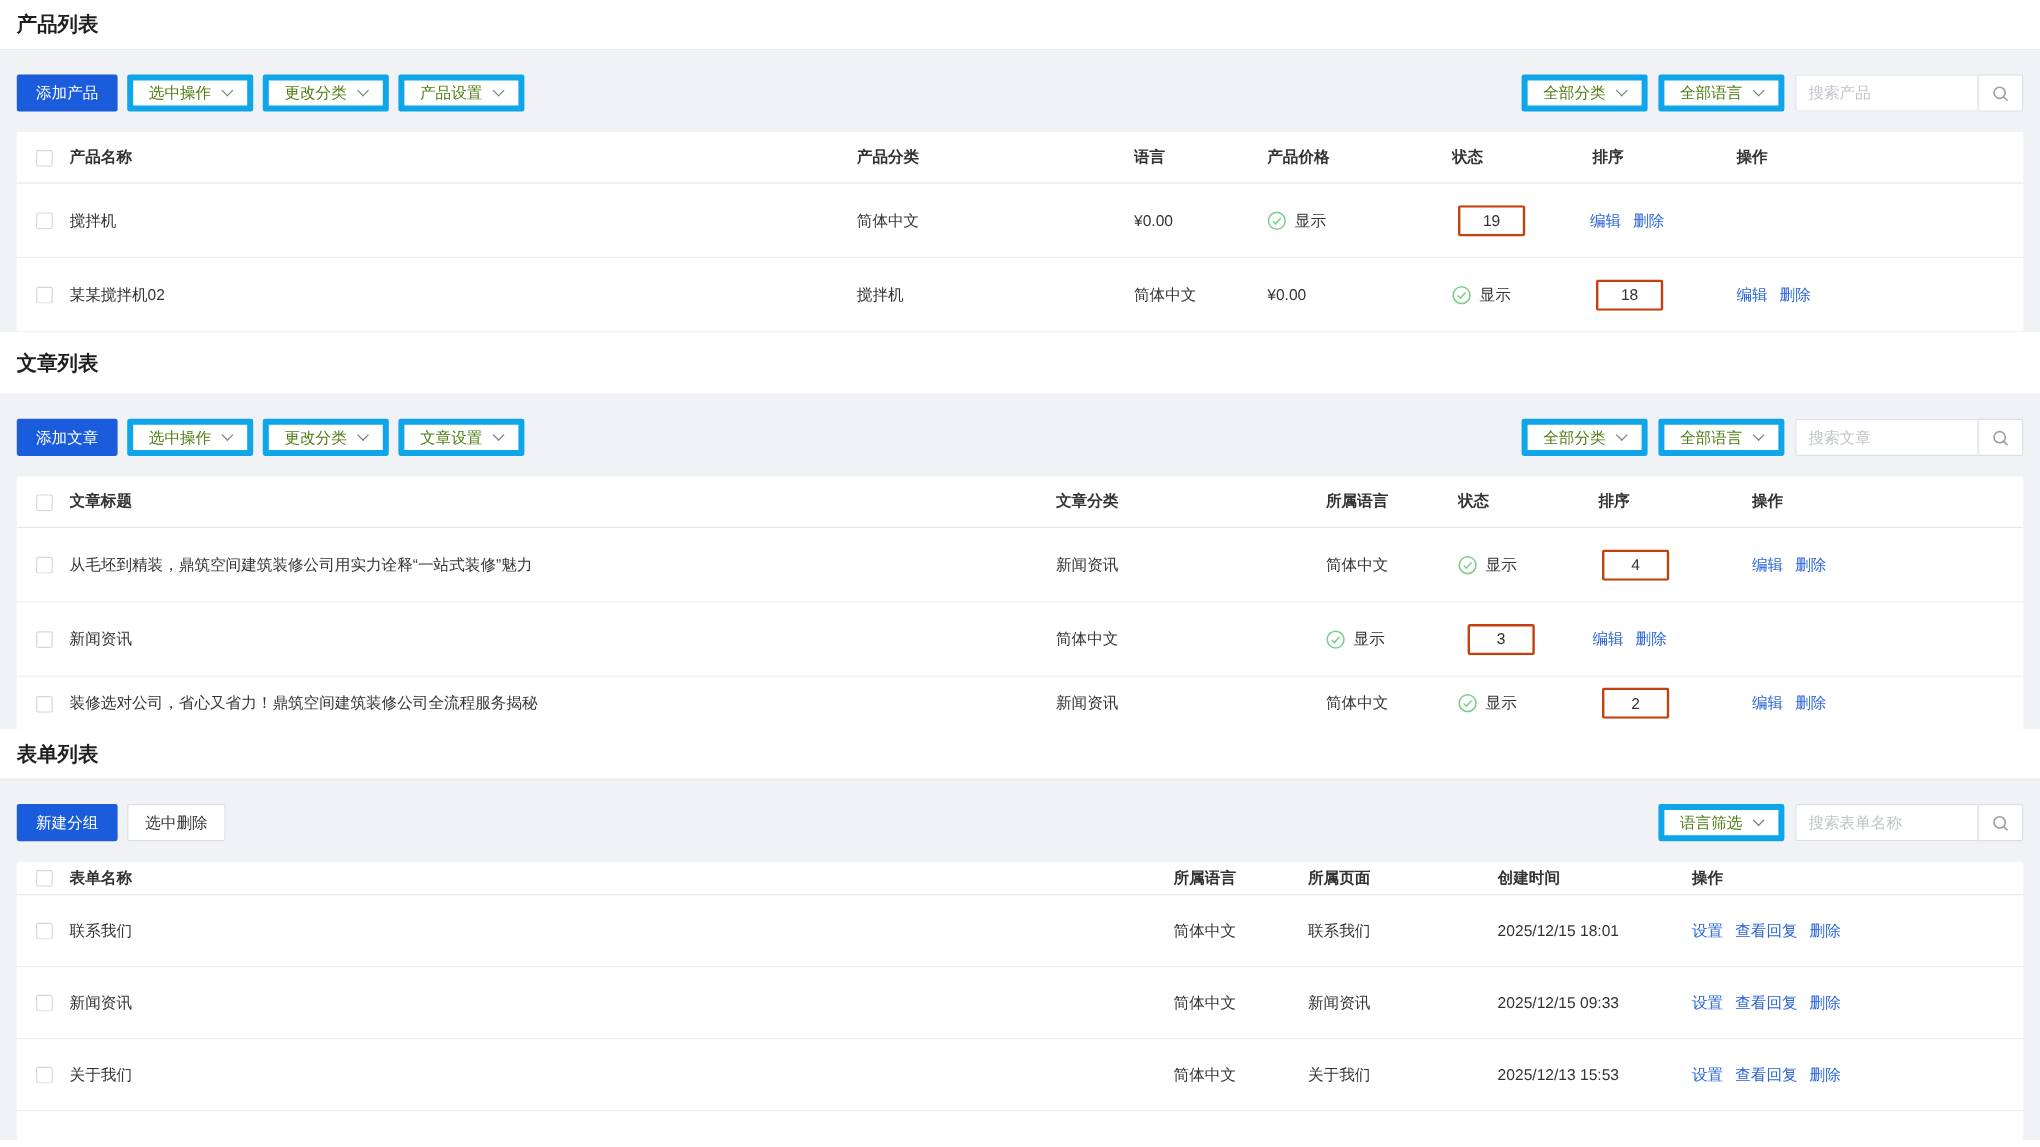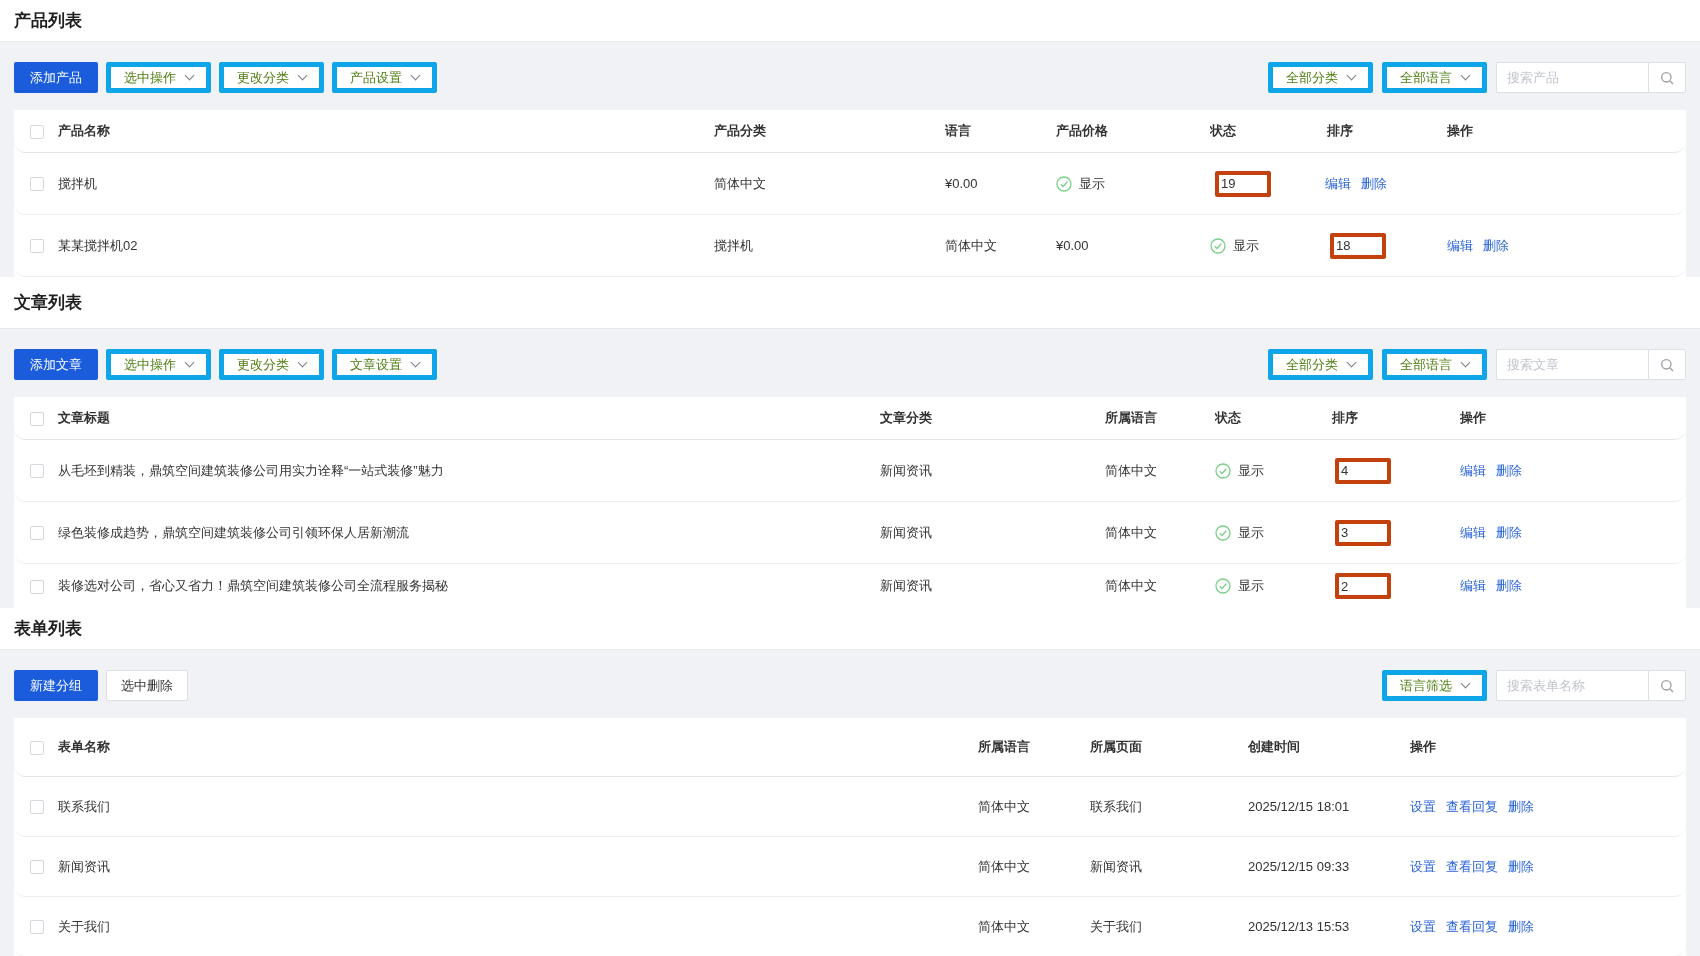--- a/index.html
+++ b/index.html
@@ -22,33 +22,33 @@
   .btn-drop { background: #fff; border: 5px solid #0ea5e9; color: #4d7c0f; padding: 0 13px; gap: 10px; }
   .chev { width: 7px; height: 7px; border-right: 1.5px solid #7a7f87; border-bottom: 1.5px solid #7a7f87;
           transform: rotate(45deg); margin-top: -4px; display: inline-block; }
   .search { display: flex; }
   .search input { width: 152px; height: 31px; border: 1px solid #dcdfe6; border-right: none; border-radius: 2px 0 0 2px;
                   padding: 0 10px; font-size: 13px; color: #333; outline: none; background: #fff; font-family: inherit; }
   .search input::placeholder { color: #c0c4cc; }
   .search-btn { width: 38px; height: 31px; border: 1px solid #dcdfe6; background: #fff; border-radius: 0 2px 2px 0;
                 display: flex; align-items: center; justify-content: center; cursor: pointer; }
   .table { background: #fff; }
-  .trow { display: grid; align-items: center; border-bottom: 1px solid #eceef1; border-radius: 12px; }
+  .trow { display: grid; align-items: center; border-bottom: 1px solid #eceef1; }
   .thead { font-weight: 700; border-bottom: 1px solid #e4e7ea; }
   .cell { overflow: hidden; white-space: nowrap; }
   .grid-products { grid-template-columns: 44px 1fr 231px 111px 154px 115px 122px 239px; }
   .grid-articles { grid-template-columns: 44px 1fr 225px 110px 112px 133px 226px; }
   .grid-forms    { grid-template-columns: 44px 1fr 112px 158px 162px 276px; }
   .hp { height: 43px; } .rp { height: 62px; }
   .ha { height: 43px; } .ra { height: 62px; } .ra-cut { height: 44px; border-bottom: none; }
-  .hf { height: 59px; } .rf { height: 60px; }
+  .hf { height: 28px; } .rf { height: 60px; }
   .cb { display: inline-block; width: 14px; height: 14px; border: 1px solid #d4d7de; border-radius: 2px; background: #fff;
         margin-left: 16px; vertical-align: middle; cursor: pointer; }
   .status-cell { display: flex; align-items: center; gap: 7px; }
-  .sort-input { width: 56px; height: 26px; border: 4px solid #c2410c; border-radius: 2px; text-align: left;
+  .sort-input { width: 56px; height: 26px; border: 2px solid #c2410c; border-radius: 2px; text-align: center;
                 font-size: 13px; color: #333; margin-left: 5px; outline: none; font-family: inherit; background: #fff; }
   .sort-a { margin-left: 8px; }
   .hdr-sort-p { padding-left: 2px; } .hdr-sort-a { padding-left: 5px; }
   .ops a { color: #2a64d8; margin-right: 10px; text-decoration: none; cursor: pointer; }
   .forms-table { min-height: 232px; }
 </style>
 </head>
 <body>
 
 <section>
@@ -205,21 +205,20 @@
           <span>显示</span>
         </div>
         <div class="cell"><input class="sort-input sort-a" value="4" style=""></div>
         <div class="cell ops">
           <a>编辑</a><a>删除</a>
         </div>
       </div>
 
       <div class="trow grid-articles ra">
         <div class="cell"><span class="cb"></span></div>
-        <div class="cell">绿色装修成趋势，鼎筑空间建筑装修公司引领环保人居新潮流</div>
         <div class="cell">新闻资讯</div>
         <div class="cell">简体中文</div>
         <div class="cell status-cell">
           <svg width="16" height="16" viewBox="0 0 16 16">
               <circle cx="8" cy="8" r="7" fill="none" stroke="#7ccf8a" stroke-width="1.3"></circle>
               <path d="M4.7 8.3 L7 10.5 L11.3 5.7" fill="none" stroke="#7ccf8a" stroke-width="1.3"></path>
             </svg>
           <span>显示</span>
         </div>
         <div class="cell"><input class="sort-input sort-a" value="3" style=""></div>

